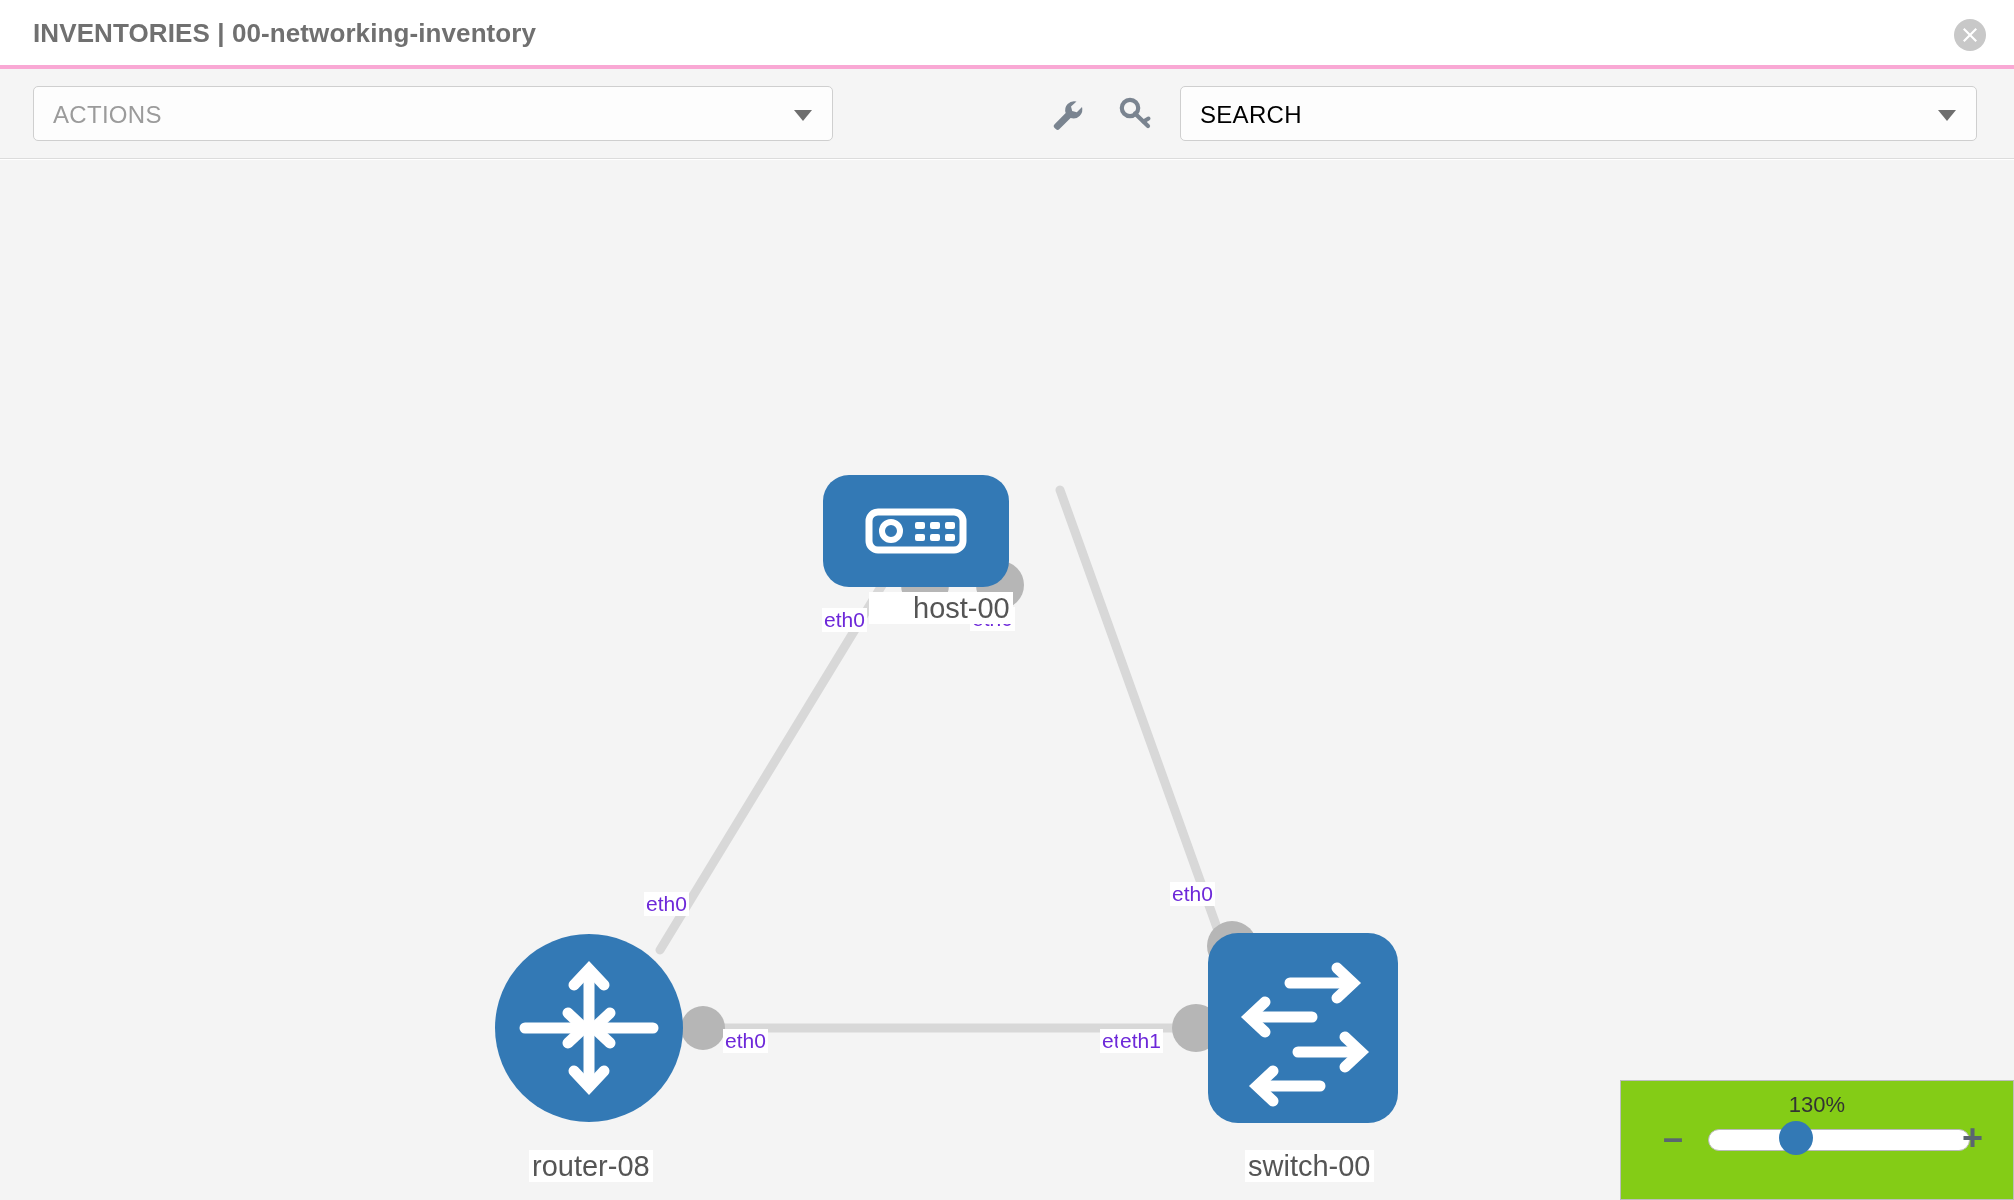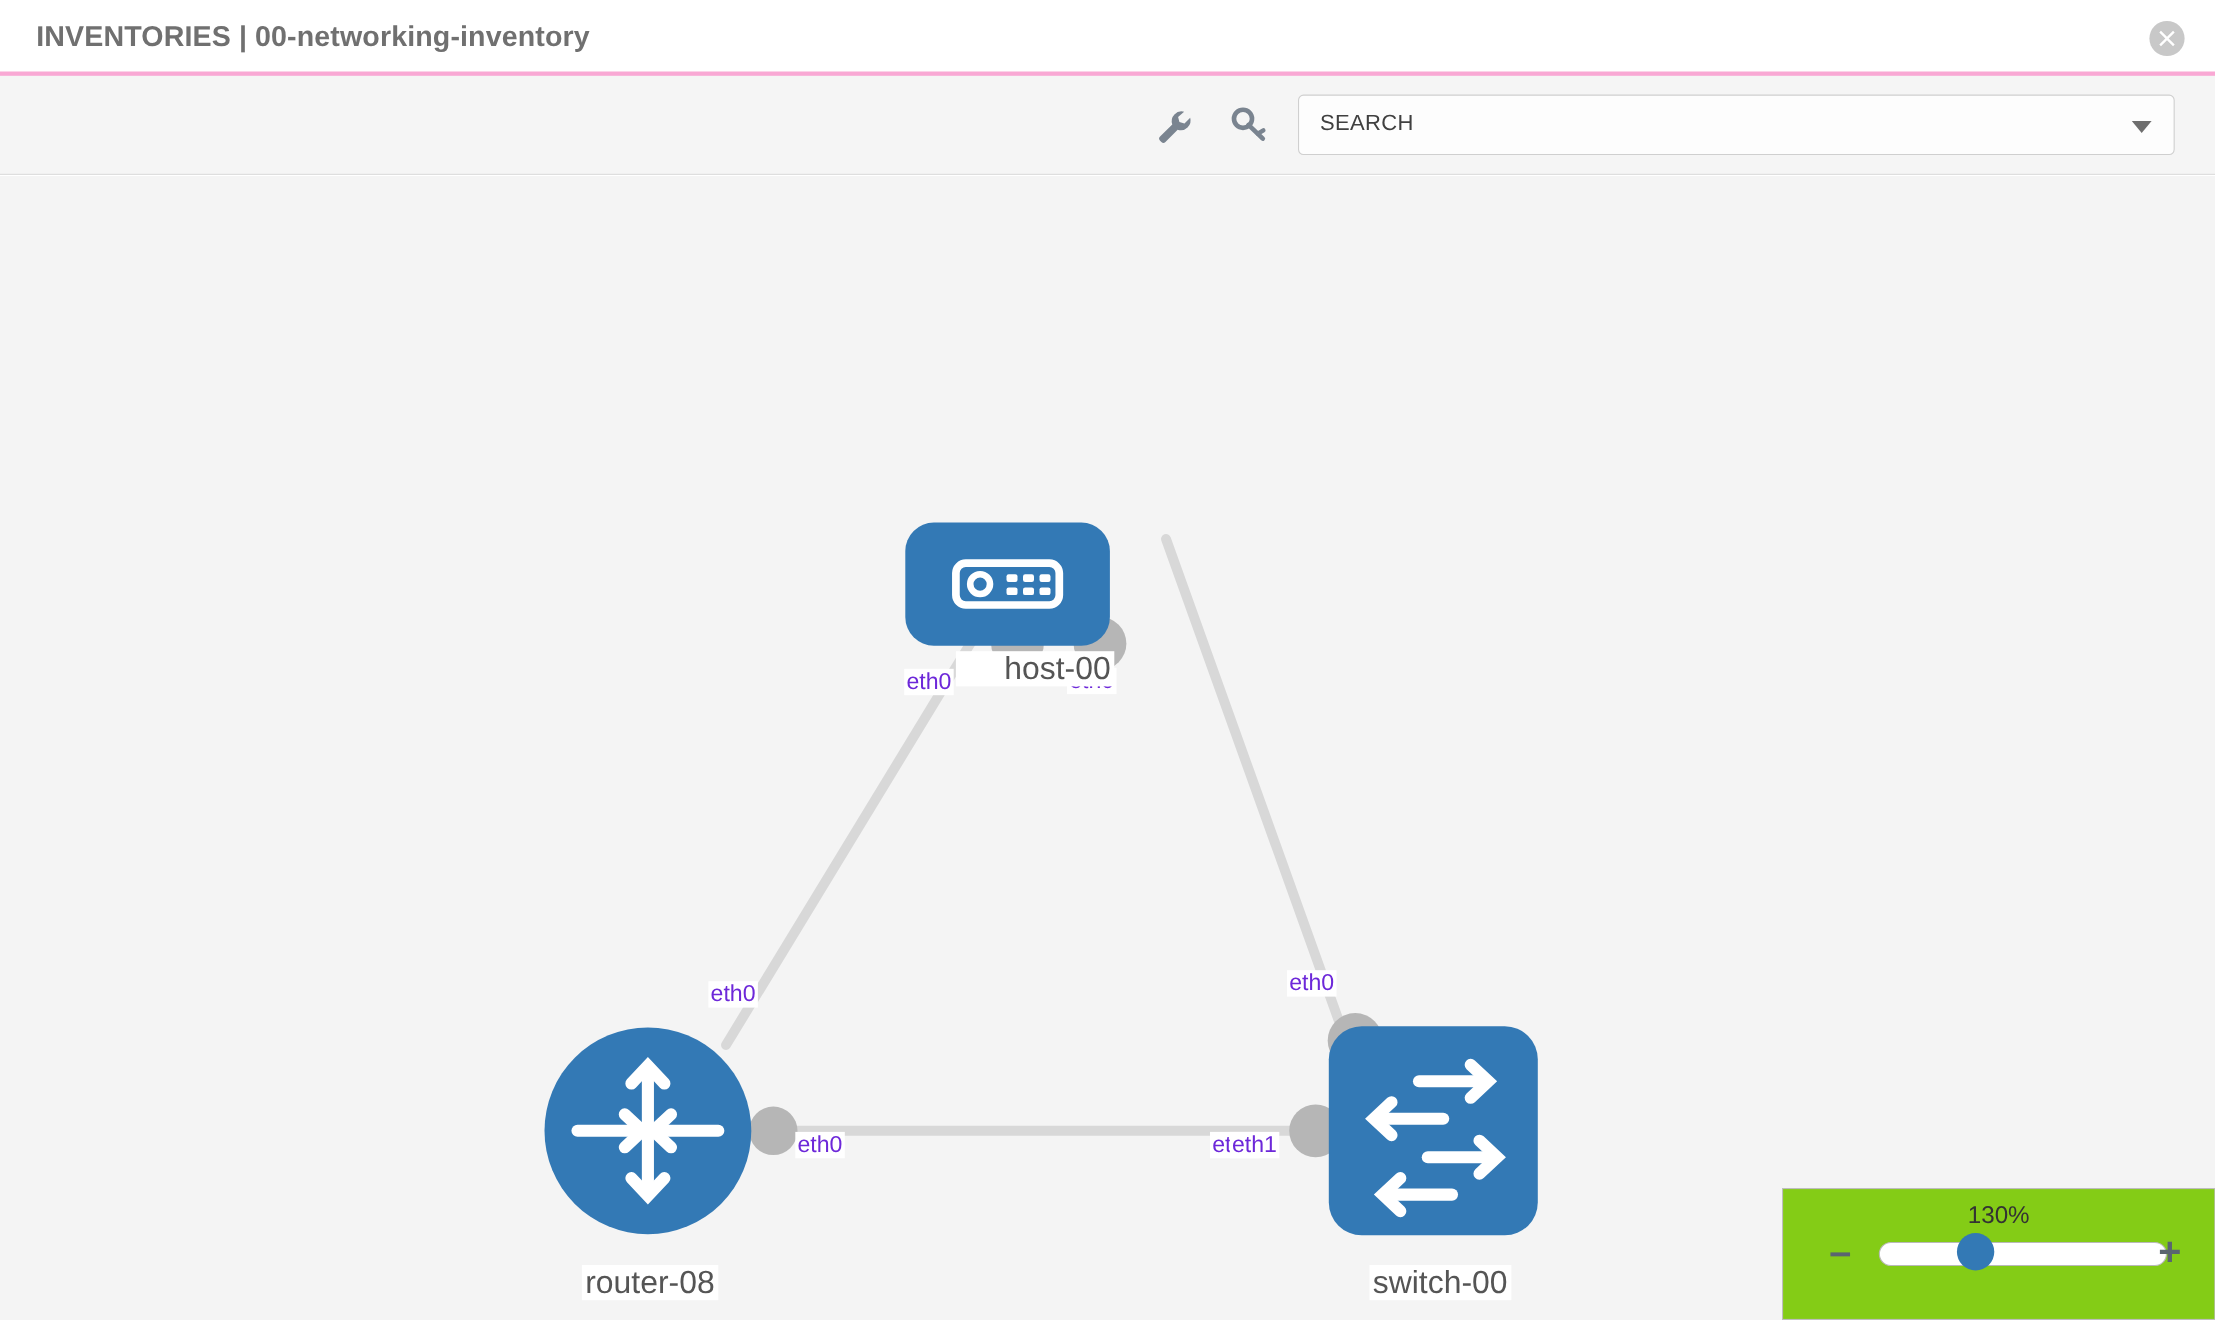--- a/index.html
+++ b/index.html
@@ -105,22 +105,22 @@
     height: 55px;
     background: #fdfdfd;
     border: 1px solid #cfcfcf;
     border-radius: 5px;
     cursor: text;
   }
   .search-select .label {
     position: absolute;
     left: 19px;
     top: 14px;
-    font-size: 20px;
-    color: #404040;
+    font-size: 24px;
+    color: #000000;
     letter-spacing: 0.3px;
   }
 
   
   .canvas {
     position: absolute;
     left: 0; top: 160px;
     width: 2014px;
     height: 1040px;
     background: #f4f4f4;
@@ -214,20 +214,24 @@
     <div class="header-title">INVENTORIES | 00-networking-inventory</div>
     <div class="close-btn">
       <svg width="32" height="32" viewBox="0 0 32 32">
         <path d="M10.5 9 L16 14.5 L21.5 9 L23 10.5 L17.5 16 L23 21.5 L21.5 23 L16 17.5 L10.5 23 L9 21.5 L14.5 16 L9 10.5 Z" fill="#ffffff"></path>
       </svg>
     </div>
   </div>
 
   <div class="toolbar">
 
+    <div class="actions-select">
+      <span class="label">ACTIONS</span>
+      <span class="caret"></span>
+    </div>
 
     <div class="tool-icon wrench">
       <svg width="40" height="40" viewBox="0 0 40 40">
         <path d="M30.5 7.5 a9 9 0 0 0 -10.8 11.6 L8.6 30.2 a2.6 2.6 0 0 0 0 3.7 l1.2 1.2 a2.6 2.6 0 0 0 3.7 0 L24.6 24 a9 9 0 0 0 11.4 -11 l-5.2 5.2 l-4.6 -1.2 l-1.2 -4.6 Z" fill="#7a8490"></path>
       </svg>
     </div>
 
     <div class="tool-icon key">
       <svg width="40" height="40" viewBox="0 0 40 40">
         <circle cx="15" cy="14" r="8.2" fill="none" stroke="#7a8490" stroke-width="4.2"></circle>

